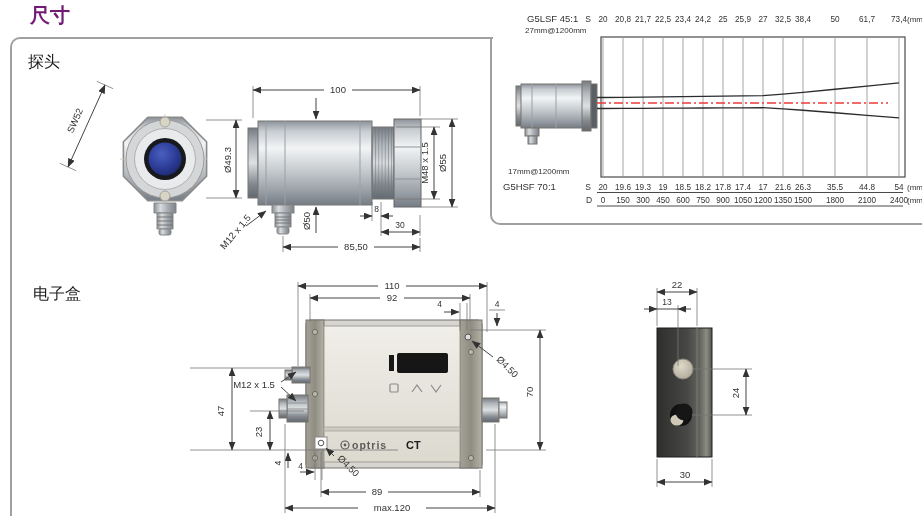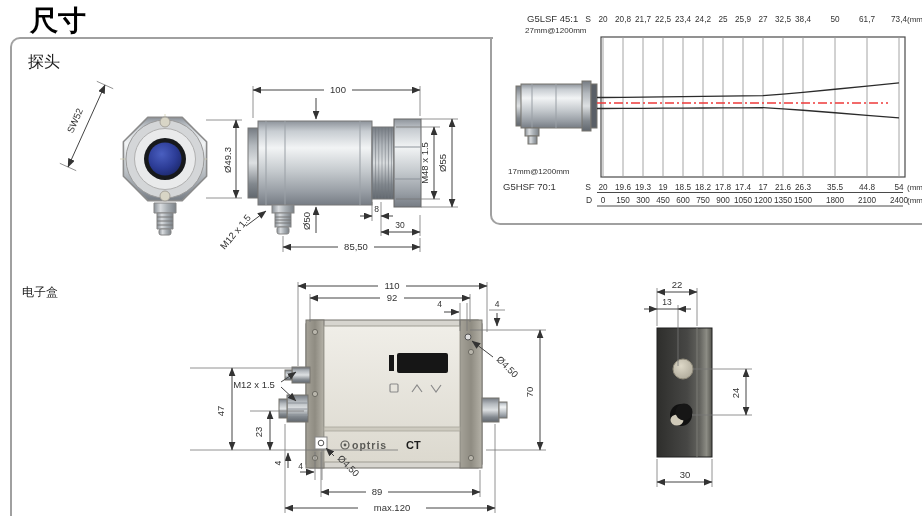--- a/index.html
+++ b/index.html
@@ -1,21 +1,21 @@
 <!DOCTYPE html>
 <html><head>
 <meta charset="utf-8">
 <style>
   html,body{margin:0;padding:0;background:#fff;}
   #page{position:relative;width:922px;height:516px;background:#fff;overflow:hidden;
         font-family:"Liberation Sans", sans-serif;}
   .cn{font-weight:normal;color:#1a1a1a;}
-  #title{position:absolute;left:30px;top:2px;font-size:28px;font-weight:bold;color:#000000;}
+  #title{position:absolute;left:30px;top:2px;font-size:20px;font-weight:bold;color:#701a75;}
   #lbl-probe{position:absolute;left:28px;top:52px;font-size:16px;}
-  #lbl-ebox{position:absolute;left:22px;top:284px;font-size:12px;}
+  #lbl-ebox{position:absolute;left:33px;top:284px;font-size:16px;}
   #border-main{position:absolute;left:10px;top:37px;width:481px;height:500px;
       border-left:2px solid #a0a0a0;border-top:2px solid #a0a0a0;border-top-left-radius:10px;}
   #border-optical{position:absolute;left:490px;top:37px;width:440px;height:186px;
       border-left:2px solid #a0a0a0;border-bottom:2px solid #a0a0a0;border-bottom-left-radius:10px;}
   svg text{fill:#333;}
   .dim{font-size:9.5px;}
   .dimS{font-size:8.5px;}
   .hdr{font-size:9.5px;}
   .sub{font-size:8px;}
   .logo-optris{font-size:10.5px;letter-spacing:1px;fill:#5a5a56;font-weight:bold;}

